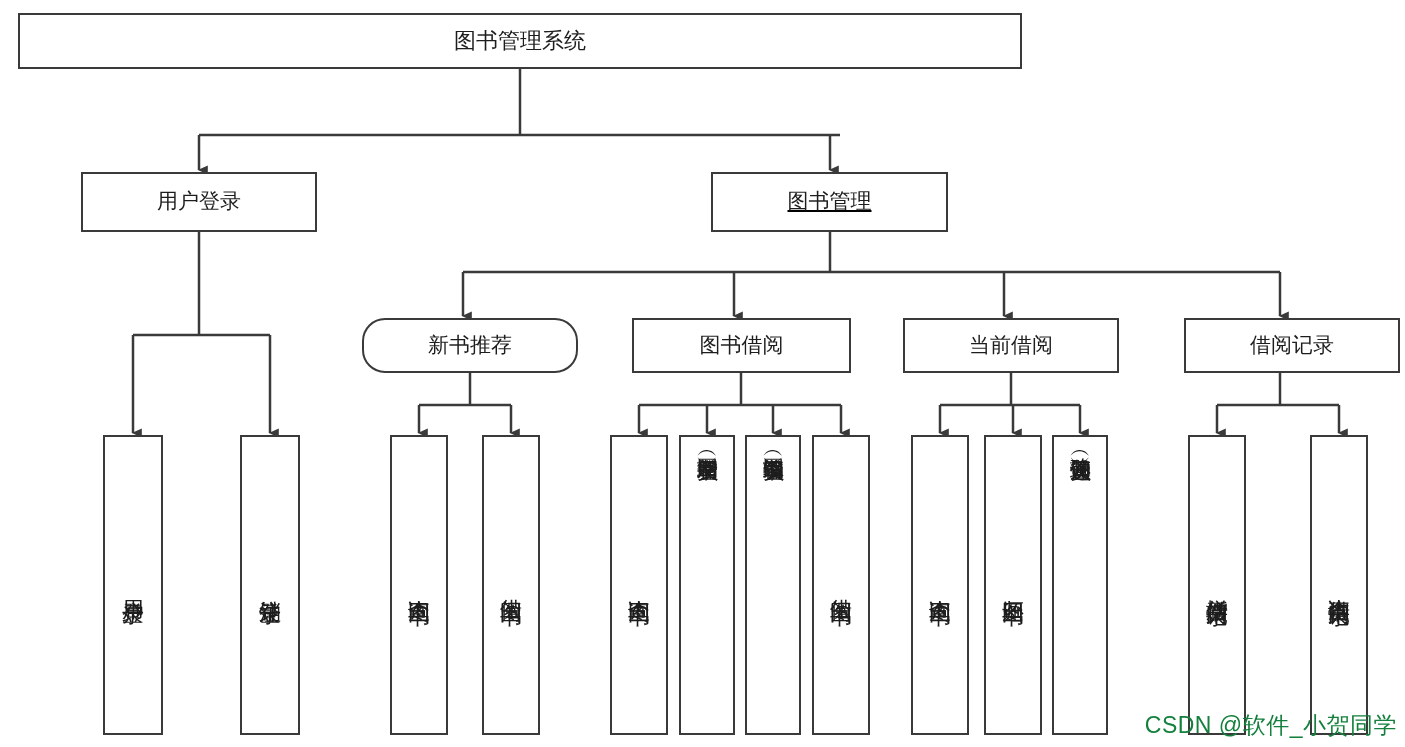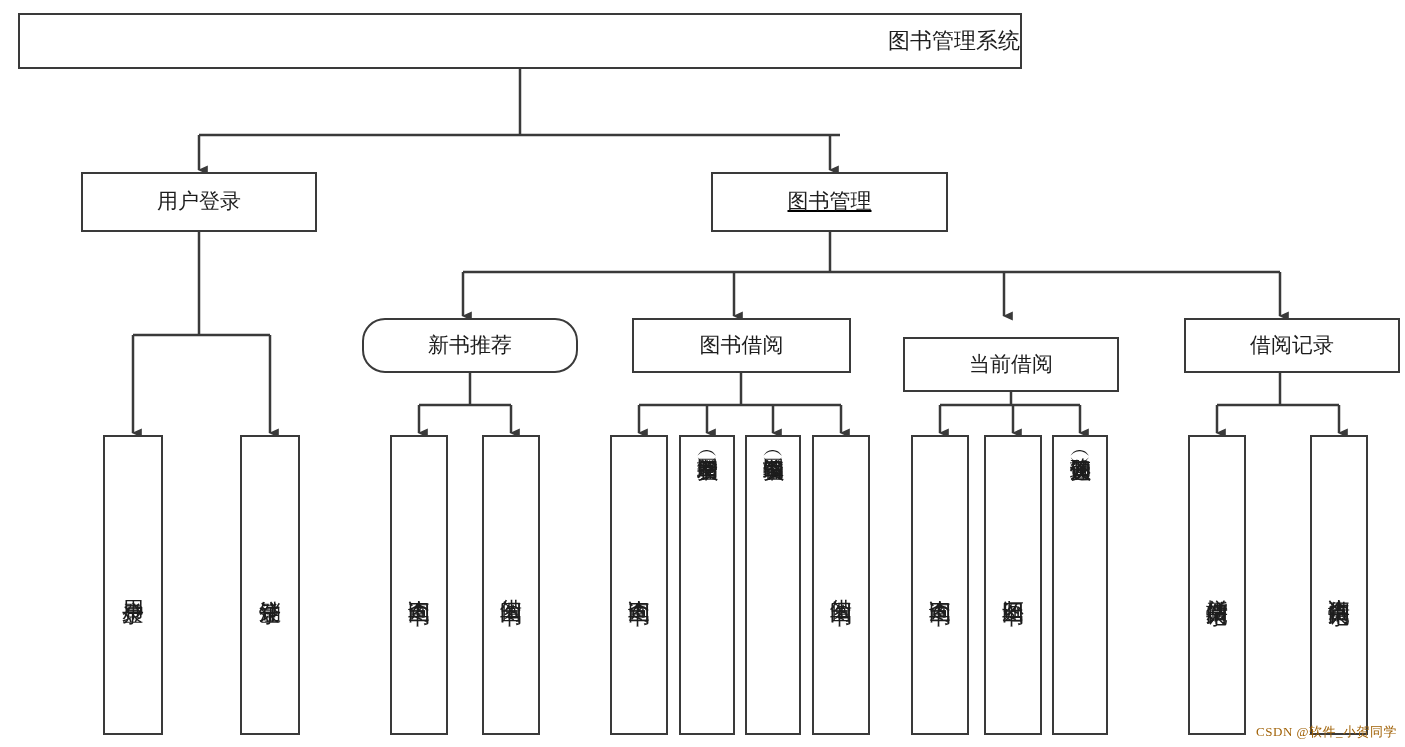--- a/index.html
+++ b/index.html
@@ -67,23 +67,23 @@
     letter-spacing: 0.5px;
   }
   .node.vertical.centered {
     align-items: center;
     padding-top: 0;
   }
   .watermark {
     position: absolute;
     right: 8px;
     bottom: 6px;
-    font-size: 13px;
-    color: #a16207;
-    font-family: Liberation Serif, serif;
+    font-size: 23px;
+    color: #15803d;
+    font-family: Liberation Sans, sans-serif;
     letter-spacing: 0.5px;
     white-space: nowrap;
   }
 </style>
 </head>
 <body>
 
 <div id="diagram-root">
 
   <svg class="edges" viewBox="0 0 1405 747">
@@ -129,38 +129,38 @@
       <path d="M1013,405 L1013,433" marker-end="url(#arrow)"></path>
       <path d="M1080,405 L1080,433" marker-end="url(#arrow)"></path>
 
       <path d="M1280,373 L1280,405"></path>
       <path d="M1217,405 L1339,405"></path>
       <path d="M1217,405 L1217,433" marker-end="url(#arrow)"></path>
       <path d="M1339,405 L1339,433" marker-end="url(#arrow)"></path>
     </g>
   </svg>
 
-  <div class="node root horizontal" style="left:18px; top:13px; width:1004px; height:56px;justify-content:flex-end;">
+  <div class="node root horizontal" style="left:18px; top:13px; width:1004px; height:56px;">
     <span class="label">图书管理系统</span>
   </div>
 
   <div class="node horizontal" style="left:81px; top:172px; width:236px; height:60px;">
     <span class="label">用户登录</span>
   </div>
   <div class="node horizontal" style="left:711px; top:172px; width:237px; height:60px;text-decoration:underline;">
     <span class="label">图书管理</span>
   </div>
 
   <div class="node horizontal" style="left:362px; top:318px; width:216px; height:55px;border-radius:23px;">
     <span class="label">新书推荐</span>
   </div>
   <div class="node horizontal" style="left:632px; top:318px; width:219px; height:55px;">
     <span class="label">图书借阅</span>
   </div>
-  <div class="node horizontal" style="left:903px; top:318px; width:216px; height:55px;margin-top:19px;">
+  <div class="node horizontal" style="left:903px; top:318px; width:216px; height:55px;">
     <span class="label">当前借阅</span>
   </div>
   <div class="node horizontal" style="left:1184px; top:318px; width:216px; height:55px;align-items:center;">
     <span class="label">借阅记录</span>
   </div>
 
   <div class="node vertical centered" style="left:103px; top:435px; width:60px; height:300px;">
     <span class="label">用户登录</span>
   </div>
   <div class="node vertical centered" style="left:240px; top:435px; width:60px; height:300px;">

